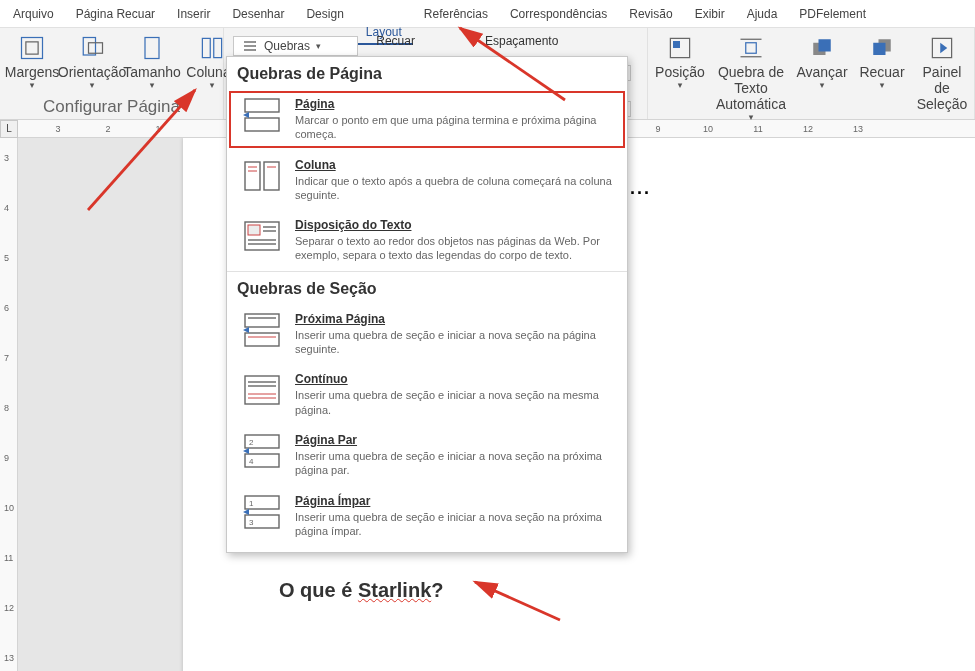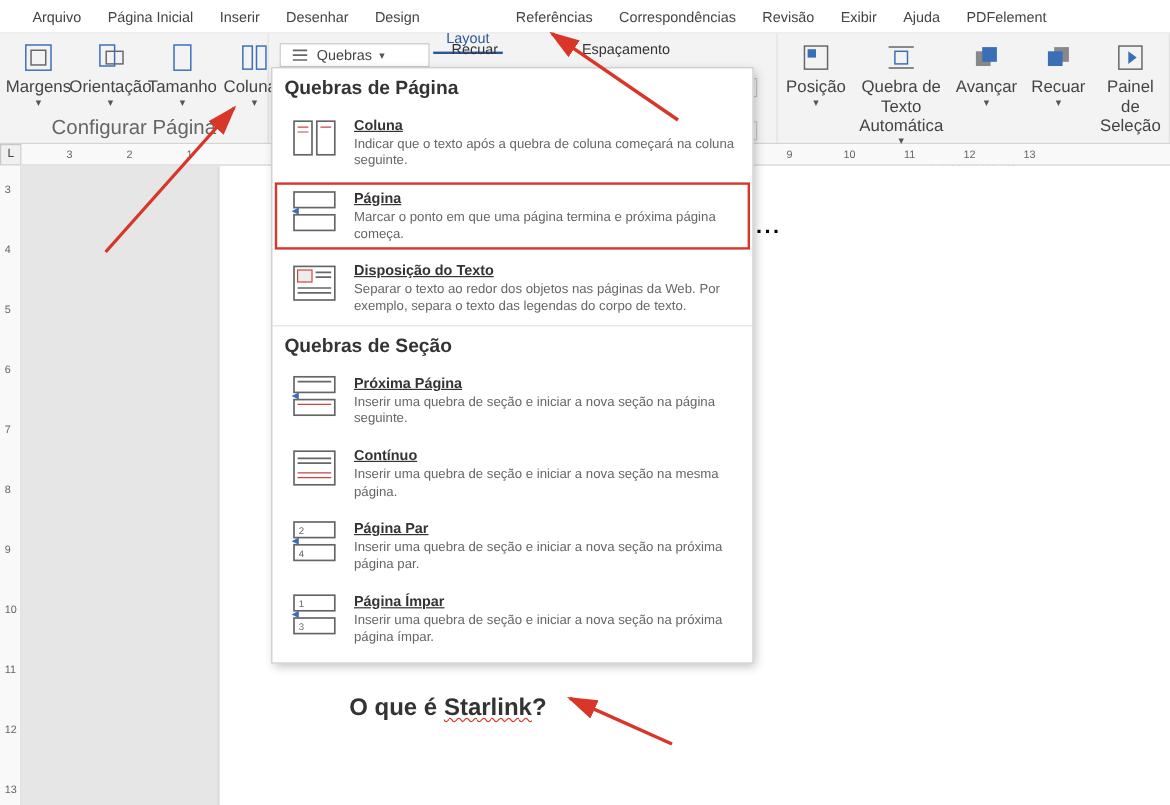--- a/index.html
+++ b/index.html
@@ -1,18 +1,18 @@
 <!DOCTYPE html>
 <html><head>
 <meta charset="utf-8">
 <style>
   * { box-sizing: border-box; margin: 0; padding: 0; }
   body { font-family: "Segoe UI", Tahoma, sans-serif; font-size: 12px; color: #333; background: #fff; overflow: hidden; width: 975px; height: 671px; position: relative; }
   
-  .menubar { display: flex; height: 28px; align-items: center; padding: 0 16px; border-bottom: 1px solid #e1e1e1; background: #fff; }
+  .menubar { display: flex; height: 28px; align-items: center; padding: 0 2px; border-bottom: 1px solid #e1e1e1; background: #fff; }
   .menu-item { padding: 6px 11px; cursor: pointer; font-size: 12px; color: #444; }
   .menu-item.active { color: #2b579a; border-bottom: 2px solid #2b579a; padding-bottom: 4px; margin-top: 36px; }
 
   .ribbon { display: flex; background: #f3f3f3; height: 92px; border-bottom: 1px solid #d4d4d4; }
   .ribbon-group { display: flex; flex-direction: column; justify-content: space-between; border-right: 1px solid #e1e1e1; padding: 4px 6px 2px 6px; position: relative; }
   .ribbon-group-label { font-size: 17px; text-align: center; color: #666; margin-top: auto; padding-top: 2px; white-space: nowrap; }
   .ribbon-row { display: flex; align-items: flex-start; gap: 8px; }
   .big-btn { display: flex; flex-direction: column; align-items: center; width: 52px; cursor: pointer; padding: 2px; }
   .big-btn .icn { width: 28px; height: 28px; }
   .big-btn .lbl { font-size: 14px; color: #444; text-align: center; line-height: 1.15; margin-top: 2px; }
@@ -55,21 +55,21 @@
   .stroke-gray { stroke:#666; fill:none; stroke-width:1.4; }
   .fill-blue { fill:#3a6fb7; }
   .fill-gray { fill:#888; }
   .stroke-red { stroke:#c44; }
 </style>
 </head>
 <body>
 
 <div class="menubar">
   <div class="menu-item">Arquivo</div>
-  <div class="menu-item">Página Inicial</div>
+  <div class="menu-item">Página Recuar</div>
   <div class="menu-item">Inserir</div>
   <div class="menu-item">Desenhar</div>
   <div class="menu-item">Design</div>
   <div class="menu-item active">Layout</div>
   <div class="menu-item">Referências</div>
   <div class="menu-item">Correspondências</div>
   <div class="menu-item">Revisão</div>
   <div class="menu-item">Exibir</div>
   <div class="menu-item">Ajuda</div>
   <div class="menu-item">PDFelement</div>
@@ -237,53 +237,53 @@
         <span class="spell">paceX</span><span>, o projeto fundado por </span><span style="text-decoration:underline">Elon Mu</span><br>
         <span>da larga de alta potência, mesmo em</span>
       </div>
       <div class="para" style="margin-top:40px">
         <span>da planeja lançar cerca de 12 mil sat</span><br>
         <span>ação de satélites que tornarão as nav</span>
       </div>
       <div class="para" style="margin-top:0; margin-left:40px;">
         <span>baratas e ágeis.</span><span class="cursor-caret"></span>
       </div>
-      <div class="h2line" style="margin-left:48px;">
+      <div class="h2line" style="margin-left:36px;">
         <span>O que é </span><span class="spell">Starlink</span><span>?</span>
       </div>
     </div>
   </div>
 </div>
 
 <div class="dropdown-panel">
   <div class="dd-section-title">Quebras de Página</div>
+
+  <div class="dd-item highlight">
+    <svg class="dd-icon" viewBox="0 0 42 36">
+        <rect x="4" y="2" width="34" height="13" class="stroke-gray"></rect>
+        <rect x="4" y="21" width="34" height="13" class="stroke-gray"></rect>
+        <polygon points="2,18 8,15 8,21" class="fill-blue"></polygon>
+      </svg>
+    <div class="dd-texts">
+      <div class="dd-title">Página</div>
+      <div class="dd-desc">Marcar o ponto em que uma página termina e próxima página começa.</div>
+    </div>
+  </div>
 
   <div class="dd-item">
     <svg class="dd-icon" viewBox="0 0 42 36">
         <rect x="4" y="4" width="15" height="28" class="stroke-gray"></rect>
         <rect x="23" y="4" width="15" height="28" class="stroke-gray"></rect>
         <line x1="7" y1="9" x2="16" y2="9" class="stroke-red"></line>
         <line x1="7" y1="13" x2="16" y2="13" class="stroke-red"></line>
         <line x1="26" y1="9" x2="35" y2="9" class="stroke-red"></line>
       </svg>
     <div class="dd-texts">
       <div class="dd-title">Coluna</div>
       <div class="dd-desc">Indicar que o texto após a quebra de coluna começará na coluna seguinte.</div>
-    </div>
-  </div>
-
-  <div class="dd-item highlight">
-    <svg class="dd-icon" viewBox="0 0 42 36">
-        <rect x="4" y="2" width="34" height="13" class="stroke-gray"></rect>
-        <rect x="4" y="21" width="34" height="13" class="stroke-gray"></rect>
-        <polygon points="2,18 8,15 8,21" class="fill-blue"></polygon>
-      </svg>
-    <div class="dd-texts">
-      <div class="dd-title">Página</div>
-      <div class="dd-desc">Marcar o ponto em que uma página termina e próxima página começa.</div>
     </div>
   </div>
 
   <div class="dd-item">
     <svg class="dd-icon" viewBox="0 0 42 36">
         <rect x="4" y="4" width="34" height="28" class="stroke-gray"></rect>
         <rect x="7" y="7" width="12" height="10" class="stroke-red fill-gray" fill-opacity=".15"></rect>
         <line x1="22" y1="9" x2="35" y2="9" class="stroke-gray"></line>
         <line x1="22" y1="13" x2="35" y2="13" class="stroke-gray"></line>
         <line x1="7" y1="22" x2="35" y2="22" class="stroke-gray"></line>

